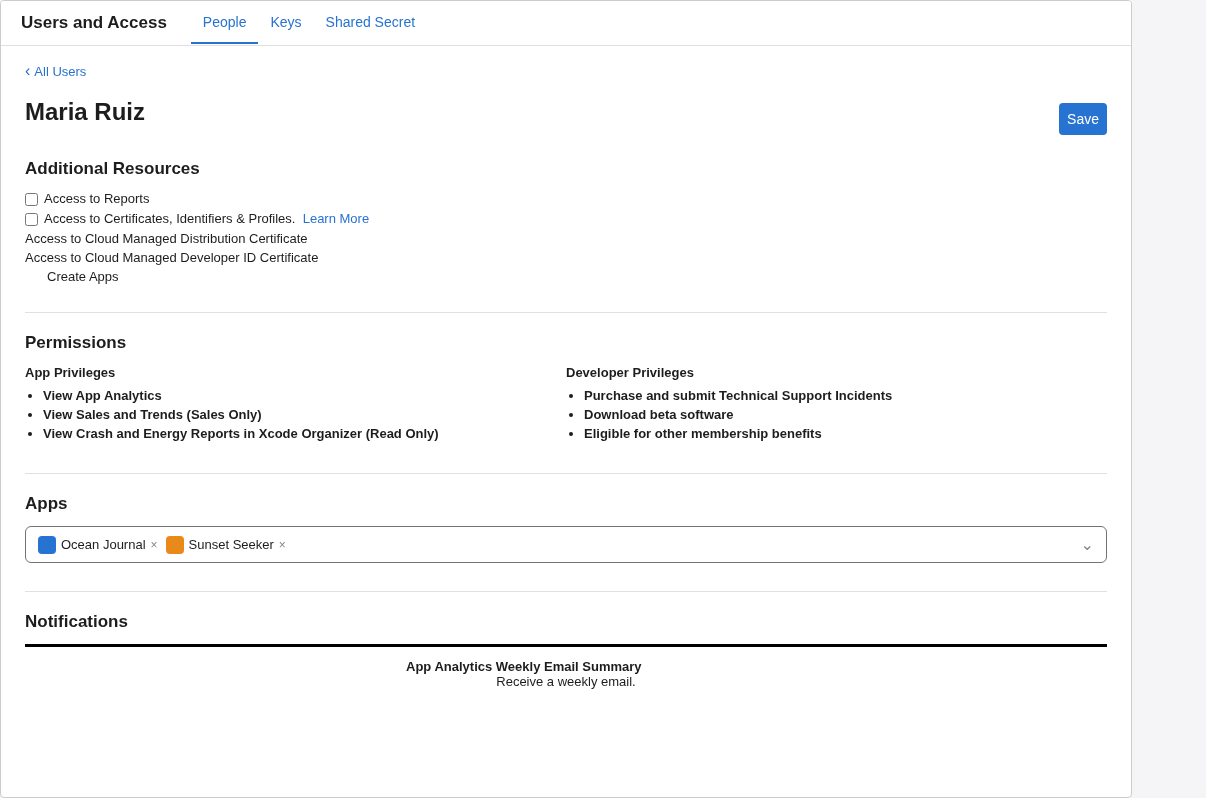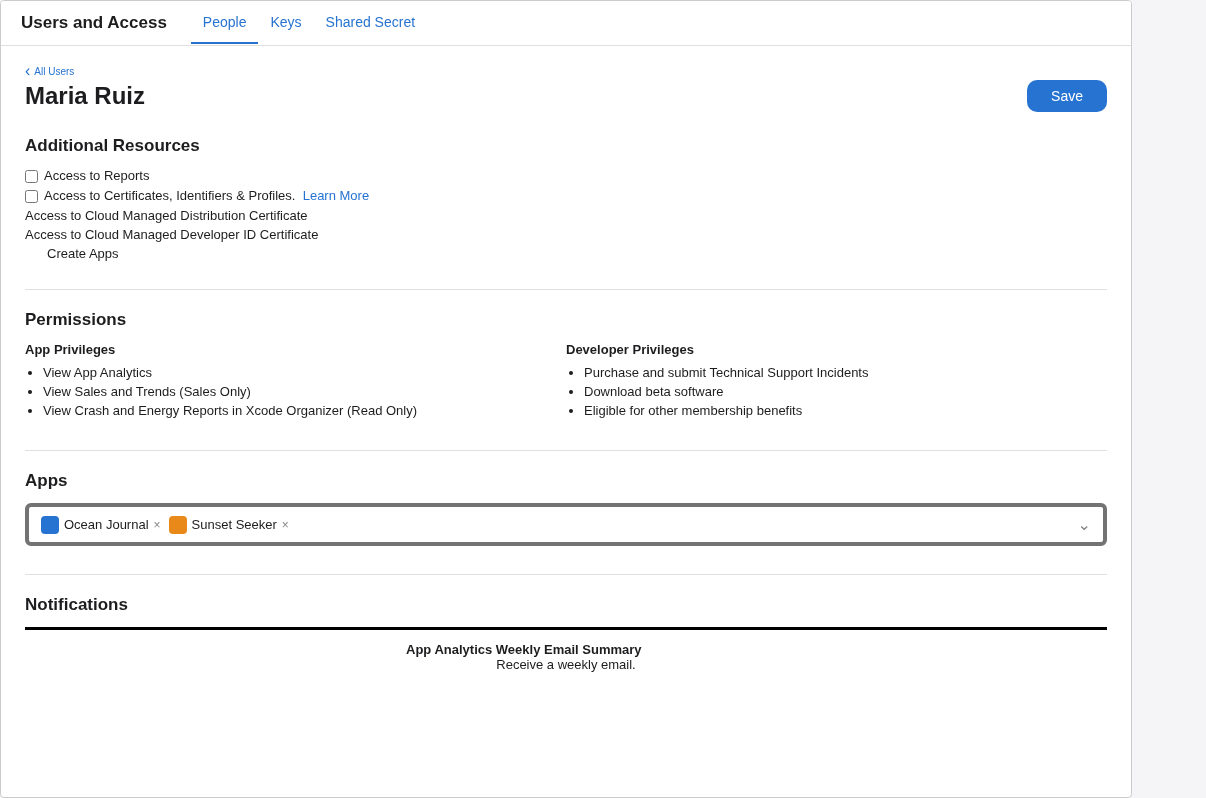--- a/index.html
+++ b/index.html
@@ -51,26 +51,26 @@
     }
     .tab:not(.active) {
       color: #2673d1;
     }
     
     .main {
       padding: 16px 24px 24px 24px;
     }
     .back-link {
       color: #2673d1;
-      font-size: 10px;
+      font-size: 13px;
       cursor: pointer;
       display: inline-flex;
       align-items: center;
       gap: 4px;
-      margin-bottom: 0;
+      margin-bottom: 8px;
       text-decoration: none;
     }
     .back-link::before {
       content: "‹";
       font-size: 16px;
     }
     .user-header {
       display: flex;
       justify-content: space-between;
       align-items: center;
@@ -78,25 +78,26 @@
     }
     .user-name {
       font-size: 24px;
       font-weight: 700;
       color: #1d1d1f;
     }
     .save-btn {
       background: #2673d1;
       color: #fff;
       border: none;
-      border-radius: 10px;
-      padding: 8px 24px;
+      border-radius: 4px;
+      padding: 8px 8px;
       font-size: 14px;
       font-weight: 500;
       cursor: pointer;
+      margin-top: 15px;
     }
     
     .section {
       margin-bottom: 28px;
     }
     .section-title {
       font-size: 17px;
       font-weight: 700;
       color: #1d1d1f;
       margin-bottom: 12px;
@@ -146,29 +147,30 @@
     }
     .priv-section-title {
       font-size: 13px;
       font-weight: 600;
       color: #1d1d1f;
       margin-bottom: 8px;
     }
     .priv-list {
       list-style: disc;
       padding-left: 18px;
+      font-weight: bold;
     }
     .priv-list li {
       font-size: 13px;
       color: #1d1d1f;
       margin-bottom: 4px;
     }
     
     .apps-dropdown {
-      border: 4px solid #737373;
+      border: 1px solid #737373;
       border-radius: 6px;
       padding: 8px 12px;
       display: flex;
       align-items: center;
       justify-content: space-between;
       background: #fff;
     }
     .apps-tags {
       display: flex;
       flex-wrap: wrap;

